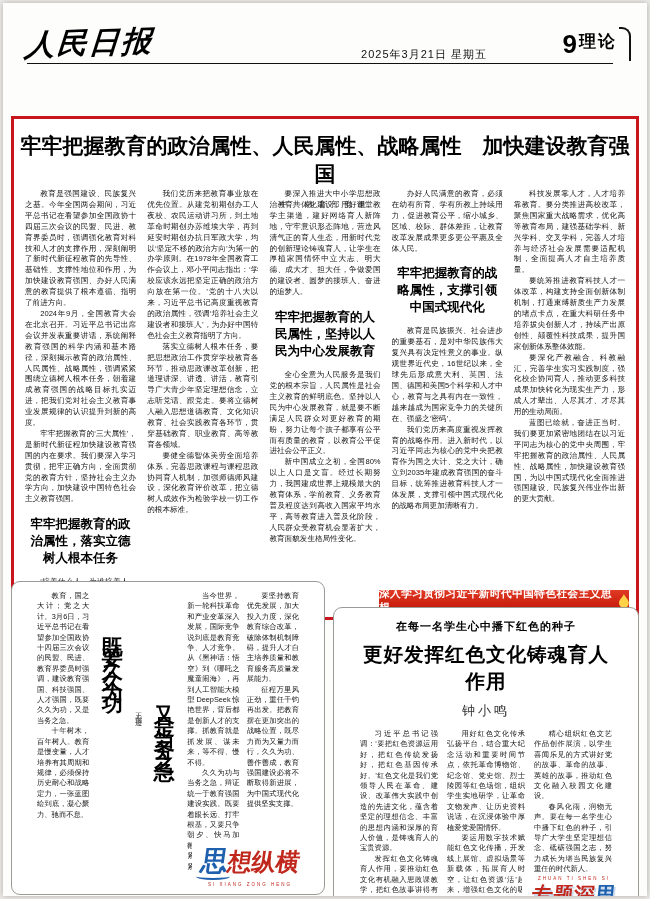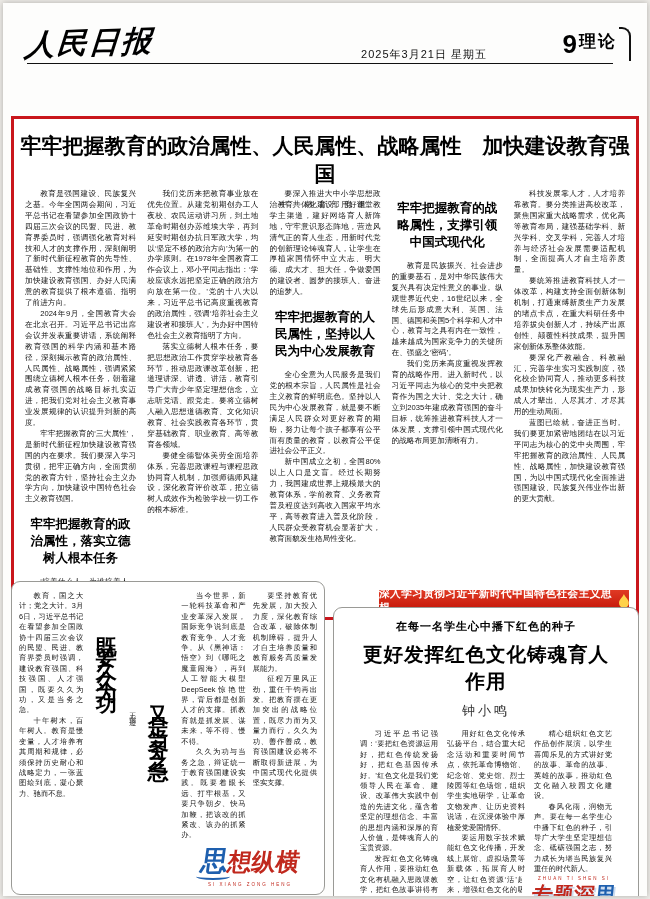--- a/index.html
+++ b/index.html
@@ -20,21 +20,21 @@
   #main-headline { margin-top:13px; text-align:center; font-size:21px; font-weight:bold; color:#000; letter-spacing:0px; }
   #main-byline { margin-top:11px; text-align:center; font-size:8px; color:#333; letter-spacing:5px; }
   #main-body { position:absolute; left:11px; right:11px; top:70px; bottom:7px; display:flex; gap:11px; overflow:hidden; }
   .col { flex:1 1 0; overflow:hidden; text-align:justify; }
   .para { margin:0; text-indent:2em; font-size:7.6px; line-height:10.9px; color:#141414; }
   .subhead { font-weight:bold; font-size:12.5px; line-height:17px; text-align:center; padding:11px 2px 10px; color:#000; }
   #banner { position:absolute; right:7px; bottom:6px; width:250px; height:21px; background:linear-gradient(#e03a24,#c31507); color:#fff; font-size:10.6px; font-weight:bold; letter-spacing:0.5px; display:flex; align-items:center; justify-content:center; }
 
   
   .bottom-block { position:absolute; top:578px; height:314px; border:1.2px solid #9a9a96; border-radius:9px; background:#fff; }
-  #left-block { left:8px; width:314px; padding:9px 7px; display:flex; gap:7px; }
+  #left-block { left:8px; width:314px; padding:9px 25px; display:flex; gap:7px; }
   #right-block { left:330px; width:306px; padding:7px 26px;margin-top:26px; }
 
   .small-col { flex:1 1 0; overflow:hidden; text-align:justify; }
   .small-col .para { font-size:7.3px; line-height:10.4px; }
 
   #v-headline { width:84px; flex:0 0 84px; display:flex; justify-content:center; gap:7px; padding-top:30px; }
   .v-line { writing-mode:vertical-rl; font-family:"DejaVu Serif",serif; font-weight:bold; font-size:21px; letter-spacing:11px; color:#000; }
   #v-line2 { margin-top:68px; }
   #v-author { writing-mode:vertical-rl; font-size:7px; color:#222; margin-top:86px; letter-spacing:3px; }
 
@@ -97,20 +97,23 @@
         <div>
             <p class="para">要深入推进大中小学思想政治教育一体化建设，用好课堂教学主渠道，建好网络育人新阵地，守牢意识形态阵地，营造风清气正的育人生态，用新时代党的创新理论铸魂育人，让学生在厚植家国情怀中立大志、明大德、成大才、担大任，争做爱国的建设者、圆梦的接班人、奋进的追梦人。</p>
           </div>
         <div class="subhead">牢牢把握教育的人民属性，坚持以人民为中心发展教育</div>
         <div>
             <p class="para">全心全意为人民服务是我们党的根本宗旨，人民属性是社会主义教育的鲜明底色。坚持以人民为中心发展教育，就是要不断满足人民群众对更好教育的期盼，努力让每个孩子都享有公平而有质量的教育，以教育公平促进社会公平正义。</p>
             <p class="para">新中国成立之初，全国80%以上人口是文盲。经过长期努力，我国建成世界上规模最大的教育体系，学前教育、义务教育普及程度达到高收入国家平均水平，高等教育进入普及化阶段，人民群众受教育机会显著扩大，教育面貌发生格局性变化。</p>
           </div>
       </div>
       <div class="col">
+        <div>
+            <p class="para">办好人民满意的教育，必须在幼有所育、学有所教上持续用力，促进教育公平，缩小城乡、区域、校际、群体差距，让教育改革发展成果更多更公平惠及全体人民。</p>
+          </div>
         <div class="subhead">牢牢把握教育的战略属性，支撑引领中国式现代化</div>
         <div>
             <p class="para">教育是民族振兴、社会进步的重要基石，是对中华民族伟大复兴具有决定性意义的事业。纵观世界近代史，16世纪以来，全球先后形成意大利、英国、法国、德国和美国5个科学和人才中心，教育与之具有内在一致性，越来越成为国家竞争力的关键所在、强盛之‘密码’。</p>
             <p class="para">我们党历来高度重视发挥教育的战略作用。进入新时代，以习近平同志为核心的党中央把教育作为国之大计、党之大计，确立到2035年建成教育强国的奋斗目标，统筹推进教育科技人才一体发展，支撑引领中国式现代化的战略布局更加清晰有力。</p>
           </div>
       </div>
       <div class="col">
         <div>
             <p class="para">科技发展靠人才，人才培养靠教育。要分类推进高校改革，聚焦国家重大战略需求，优化高等教育布局，建强基础学科、新兴学科、交叉学科，完善人才培养与经济社会发展需要适配机制，全面提高人才自主培养质量。</p>
             <p class="para">要统筹推进教育科技人才一体改革，构建支持全面创新体制机制，打通束缚新质生产力发展的堵点卡点，在重大科研任务中培养拔尖创新人才，持续产出原创性、颠覆性科技成果，提升国家创新体系整体效能。</p>

